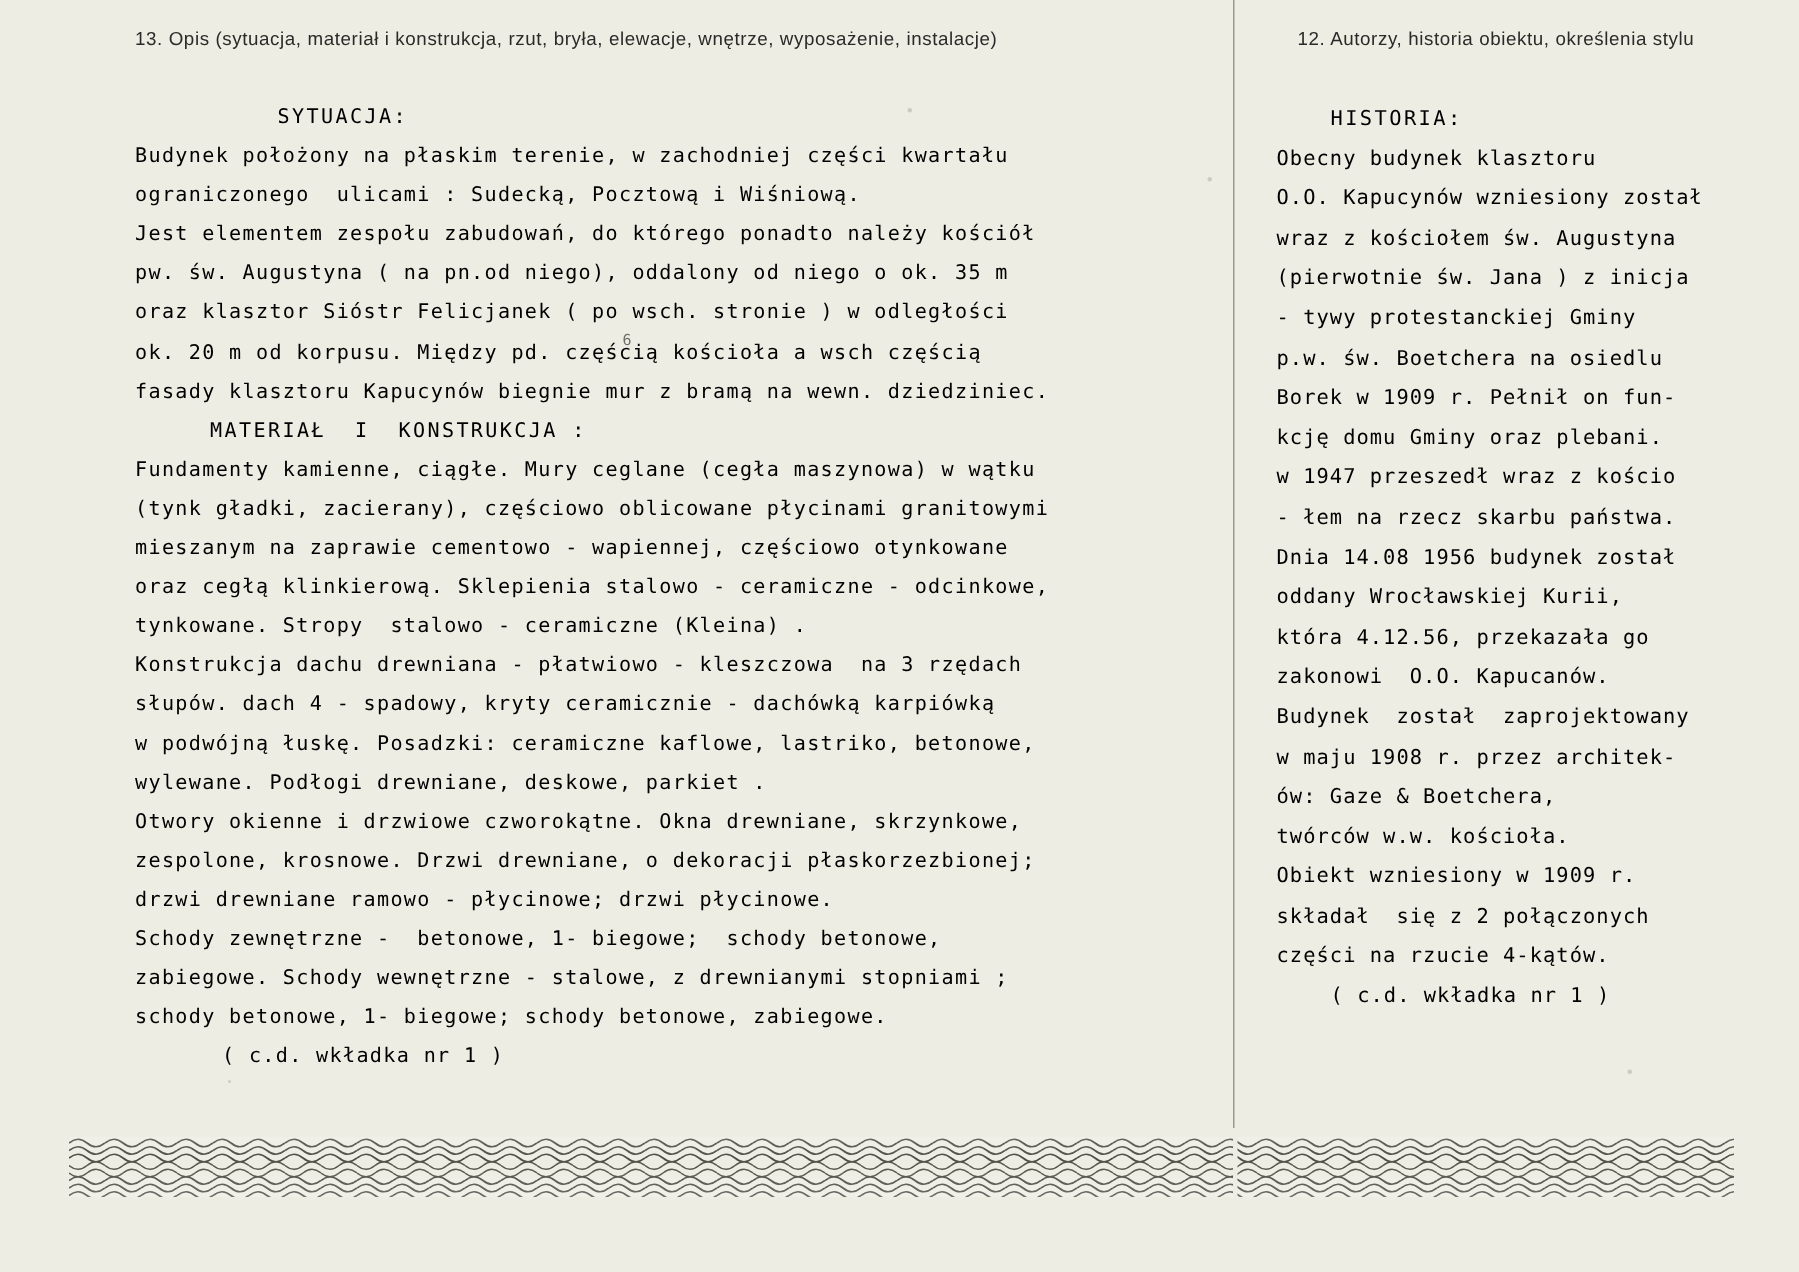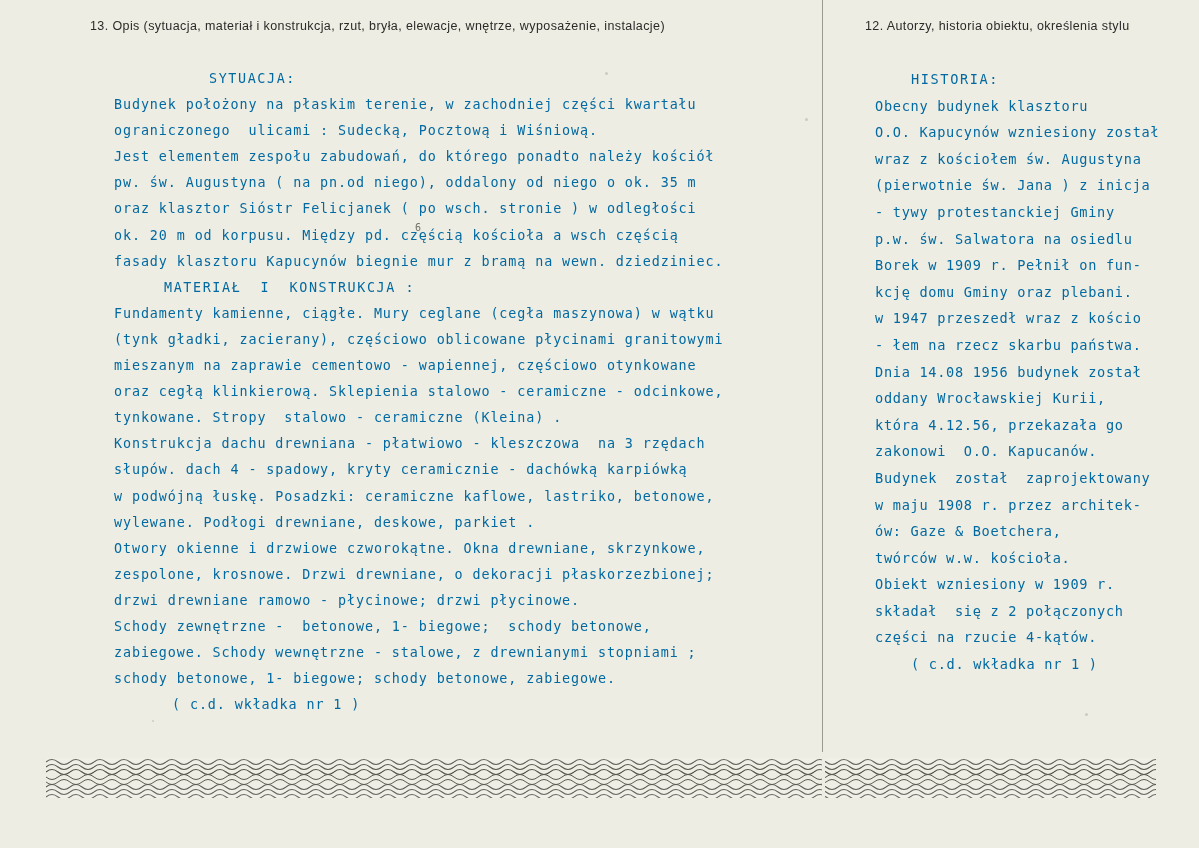--- a/index.html
+++ b/index.html
@@ -69,24 +69,23 @@
   .body-right {
     position: absolute;
     left: 28px;
     top: 66px;
     width: 330px;
   }
   .line {
     font-family: "DejaVu Sans Mono", monospace;
     font-size: 13.4px;
     line-height: 26.1px;
-    color: #0369a1;
+    color: #000000;
     letter-spacing: 0.9px;
     white-space: pre;
-    margin-left: 24px;
   }
   .col-right .line {
     font-size: 13.6px;
     line-height: 26.6px;
     letter-spacing: 0.7px;
   }
   .line.heading {
     letter-spacing: 1.6px;
   }
   .line.indent1 { padding-left: 95px; }
@@ -177,21 +176,21 @@
   <div class="col-right">
     <div class="field-head right">12. Autorzy, historia obiektu, określenia stylu</div>
 
     <div class="body-right">
       <div class="line heading indent4">HISTORIA:</div>
       <div class="line">Obecny budynek klasztoru</div>
       <div class="line">O.O. Kapucynów wzniesiony został</div>
       <div class="line">wraz z kościołem św. Augustyna</div>
       <div class="line">(pierwotnie św. Jana ) z inicja</div>
       <div class="line">- tywy protestanckiej Gminy</div>
-      <div class="line">p.w. św. Salwatora na osiedlu</div>
+      <div class="line">p.w. św. Boetchera na osiedlu</div>
       <div class="line">Borek w 1909 r. Pełnił on fun-</div>
       <div class="line">kcję domu Gminy oraz plebani.</div>
       <div class="line">w 1947 przeszedł wraz z kościo</div>
       <div class="line">- łem na rzecz skarbu państwa.</div>
       <div class="line">Dnia 14.08 1956 budynek został</div>
       <div class="line">oddany Wrocławskiej Kurii,</div>
       <div class="line">która 4.12.56, przekazała go</div>
       <div class="line">zakonowi  O.O. Kapucanów.</div>
       <div class="line">Budynek  został  zaprojektowany</div>
       <div class="line">w maju 1908 r. przez architek-</div>

